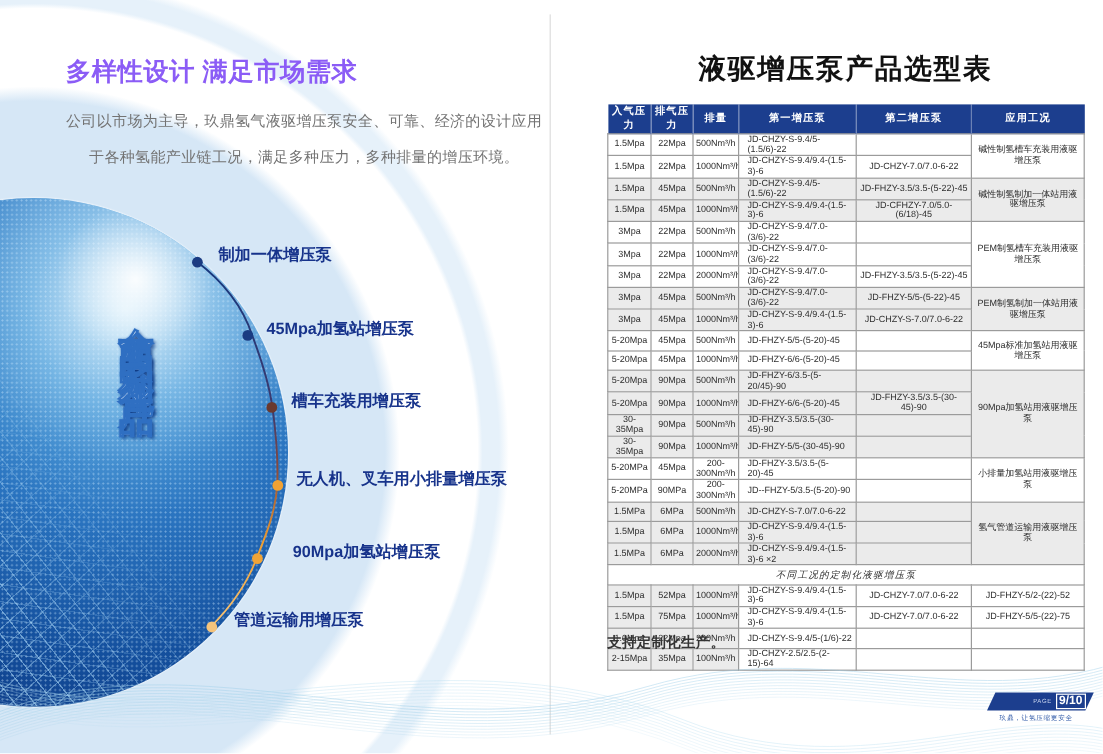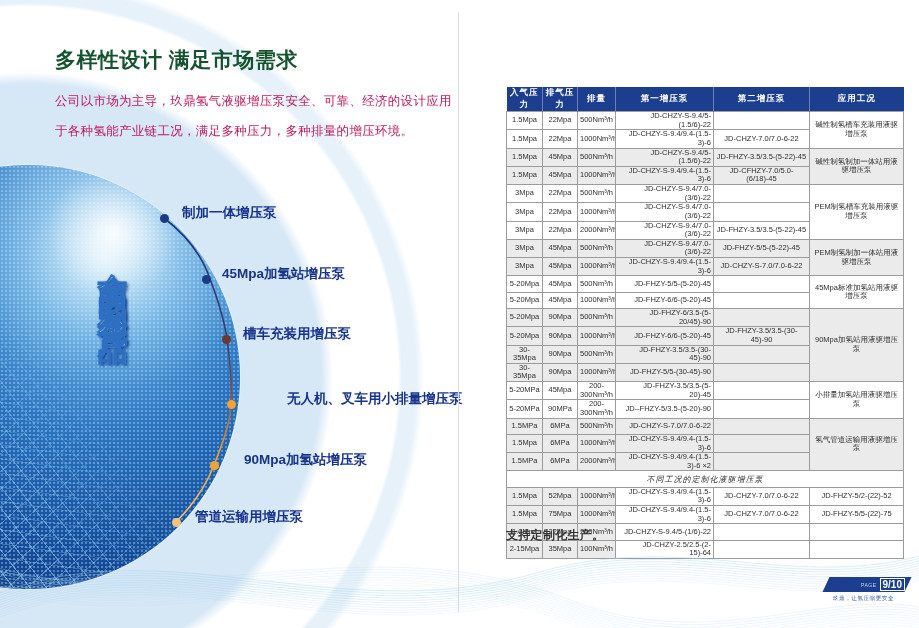--- a/index.html
+++ b/index.html
@@ -23,40 +23,40 @@
     -webkit-mask-image:linear-gradient(50deg,#000 0 32%,transparent 58%);
     mask-image:linear-gradient(50deg,#000 0 32%,transparent 58%);}
   .globe .shine{position:absolute;inset:0;border-radius:50%;
     background:radial-gradient(circle at 70% 16%,rgba(255,255,255,.95) 0%,rgba(255,255,255,.28) 14%,rgba(255,255,255,0) 34%);}
   .globe-vtext{position:absolute;left:93px;top:250px;writing-mode:vertical-rl;
     font-size:29px;font-weight:700;letter-spacing:9px;color:#ffffff;
     -webkit-text-stroke:1px #2f6fc2;
     text-shadow:2px 2px 3px rgba(13,58,133,.85),0 0 2px #2f6fc2;}
   
   .l-title{position:absolute;left:55px;top:46px;margin:0;font-size:21px;font-weight:700;
-    color:#14532d;letter-spacing:.5px;}
+    color:#8b5cf6;letter-spacing:.5px;}
   .l-body{position:absolute;left:55px;top:86px;margin:0;font-size:12.5px;line-height:30px;
-    color:#be185d;letter-spacing:.3px;}
+    color:#737373;letter-spacing:.3px;text-align:center;}
   
   .arc{position:absolute;left:0;top:0;pointer-events:none;}
   .pdot{position:absolute;width:9px;height:9px;border-radius:50%;}
   .plabel{position:absolute;font-size:13.5px;font-weight:700;color:#17338b;white-space:nowrap;}
   
   .gutter{position:absolute;left:458px;top:12px;width:1px;height:600px;background:#dcdcdc;}
   
   .r-title{position:absolute;left:506px;top:42px;width:397px;margin:0;text-align:center;
     font-size:23px;font-weight:700;color:#111;letter-spacing:1.5px;}
   table.tbl{position:absolute;left:506px;top:87px;width:397px;border-collapse:collapse;
     table-layout:fixed;}
   .tbl th{background:#1c3e8e;color:#fff;font-size:8.5px;font-weight:700;height:20px;
     padding:0;border-left:1px solid rgba(255,255,255,.35);letter-spacing:1px;}
   .tbl th:first-child{border-left:none;}
   .tbl td{border:1px solid #9b9b9b;height:15.4px;font-size:7.5px;color:#2e2e2e;
     text-align:center;padding:0 2px;line-height:1.15;background:#fff;overflow:hidden;}
-  .tbl td.c3{text-align:right;padding-left:7px;}
+  .tbl td.c3{text-align:left;padding-left:7px;}
   .tbl tr.shade td{background:#ebebeb;}
   .tbl td.shade-cell{background:#ebebeb;}
   .tbl td.section{font-size:8px;letter-spacing:1px;font-style:italic;}
   .note{position:absolute;left:506px;margin:0;font-size:12px;color:#333;letter-spacing:.3px;font-weight:bold;}
   
   .badge{position:absolute;left:826px;top:577px;width:82px;height:15px;background:#1c3e8e;
     transform:skewX(-25deg);display:flex;align-items:center;justify-content:flex-end;
     padding-right:3px;box-sizing:border-box;}
   .badge .inner{transform:skewX(25deg);display:flex;align-items:center;gap:3px;}
   .badge .pg-label{font-size:5px;color:#cdd9f2;letter-spacing:.5px;}
@@ -98,29 +98,30 @@
     <path d="M164,218 C190,238 203,258 210,279 C218,300 224,318 227,339 C230,361 232,382 231,404 C230,425 222,445 214,465 C206,486 193,505 176,522" fill="none" stroke="url(#arcg)" stroke-width="1.6"></path>
   </svg>
   <div id="product-layer">
       <div class="pdot" style="left: 159.5px; top: 213.5px; background: rgb(26, 59, 130);"></div>
       <div class="plabel" style="left: 182px; top: 204px;">制加一体增压泵</div>
       <div class="pdot" style="left: 201.5px; top: 274.5px; background: rgb(26, 59, 130);"></div>
       <div class="plabel" style="left: 222px; top: 265px; text-align: center;">45Mpa加氢站增压泵</div>
       <div class="pdot" style="left: 221.5px; top: 334.5px; background: rgb(106, 57, 47);"></div>
       <div class="plabel" style="left: 243px; top: 325px;">槽车充装用增压泵</div>
       <div class="pdot" style="left: 226.5px; top: 399.5px; background: rgb(242, 162, 51);"></div>
-      <div class="plabel" style="left: 247px; top: 390px; margin-left: 40px;">无人机、叉车用小排量增压泵</div>
+      <div class="plabel" style="left: 247px; top: 390px;">无人机、叉车用小排量增压泵</div>
       <div class="pdot" style="left: 209.5px; top: 460.5px; background: rgb(240, 164, 55);"></div>
       <div class="plabel" style="left: 230px; top: 451px; margin-left: 14px;">90Mpa加氢站增压泵</div>
       <div class="pdot" style="left: 171.5px; top: 517.5px; background: rgb(245, 196, 124);"></div>
       <div class="plabel" style="left: 195px; top: 508px; text-align: center;">管道运输用增压泵</div>
     </div>
 
   <div class="gutter"></div>
 
+  <h2 class="r-title">液驱增压泵产品选型表</h2>
 
   <table class="tbl">
     <colgroup>
       <col style="width:36px">
         <col style="width:35px">
         <col style="width:38px">
       <col style="width:98px">
         <col style="width:96px">
         <col style="width:94px">
     </colgroup>

